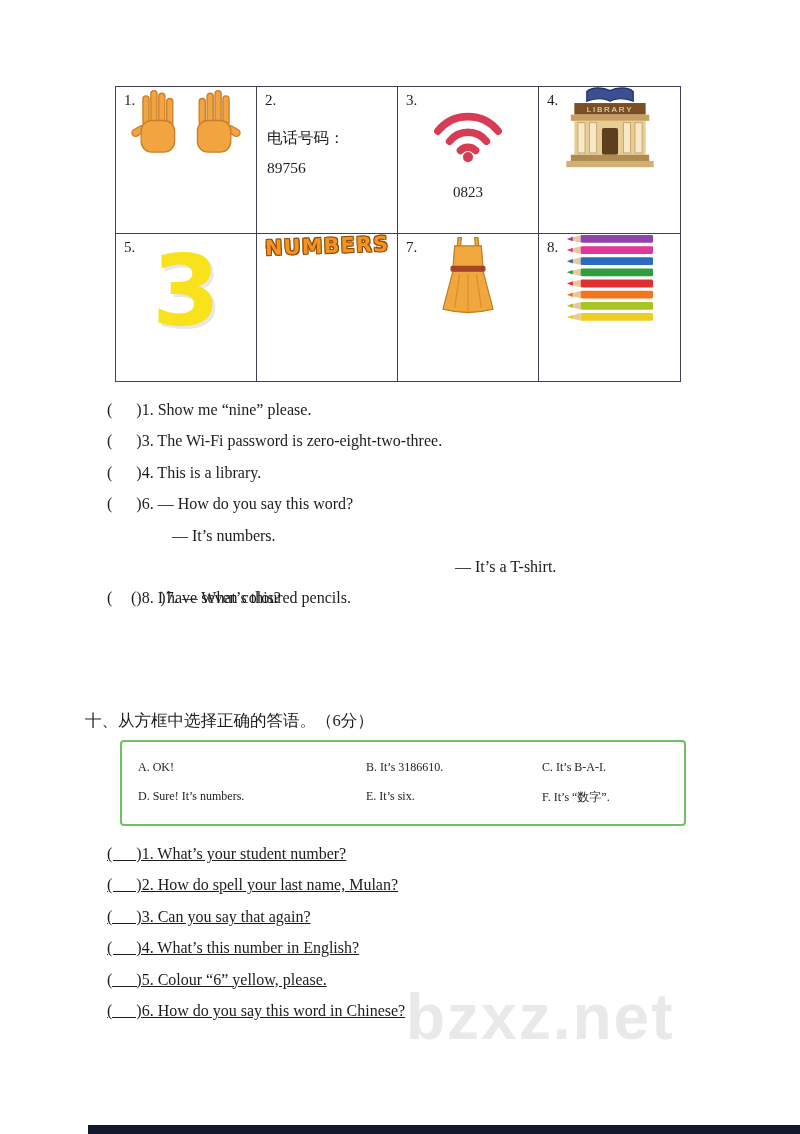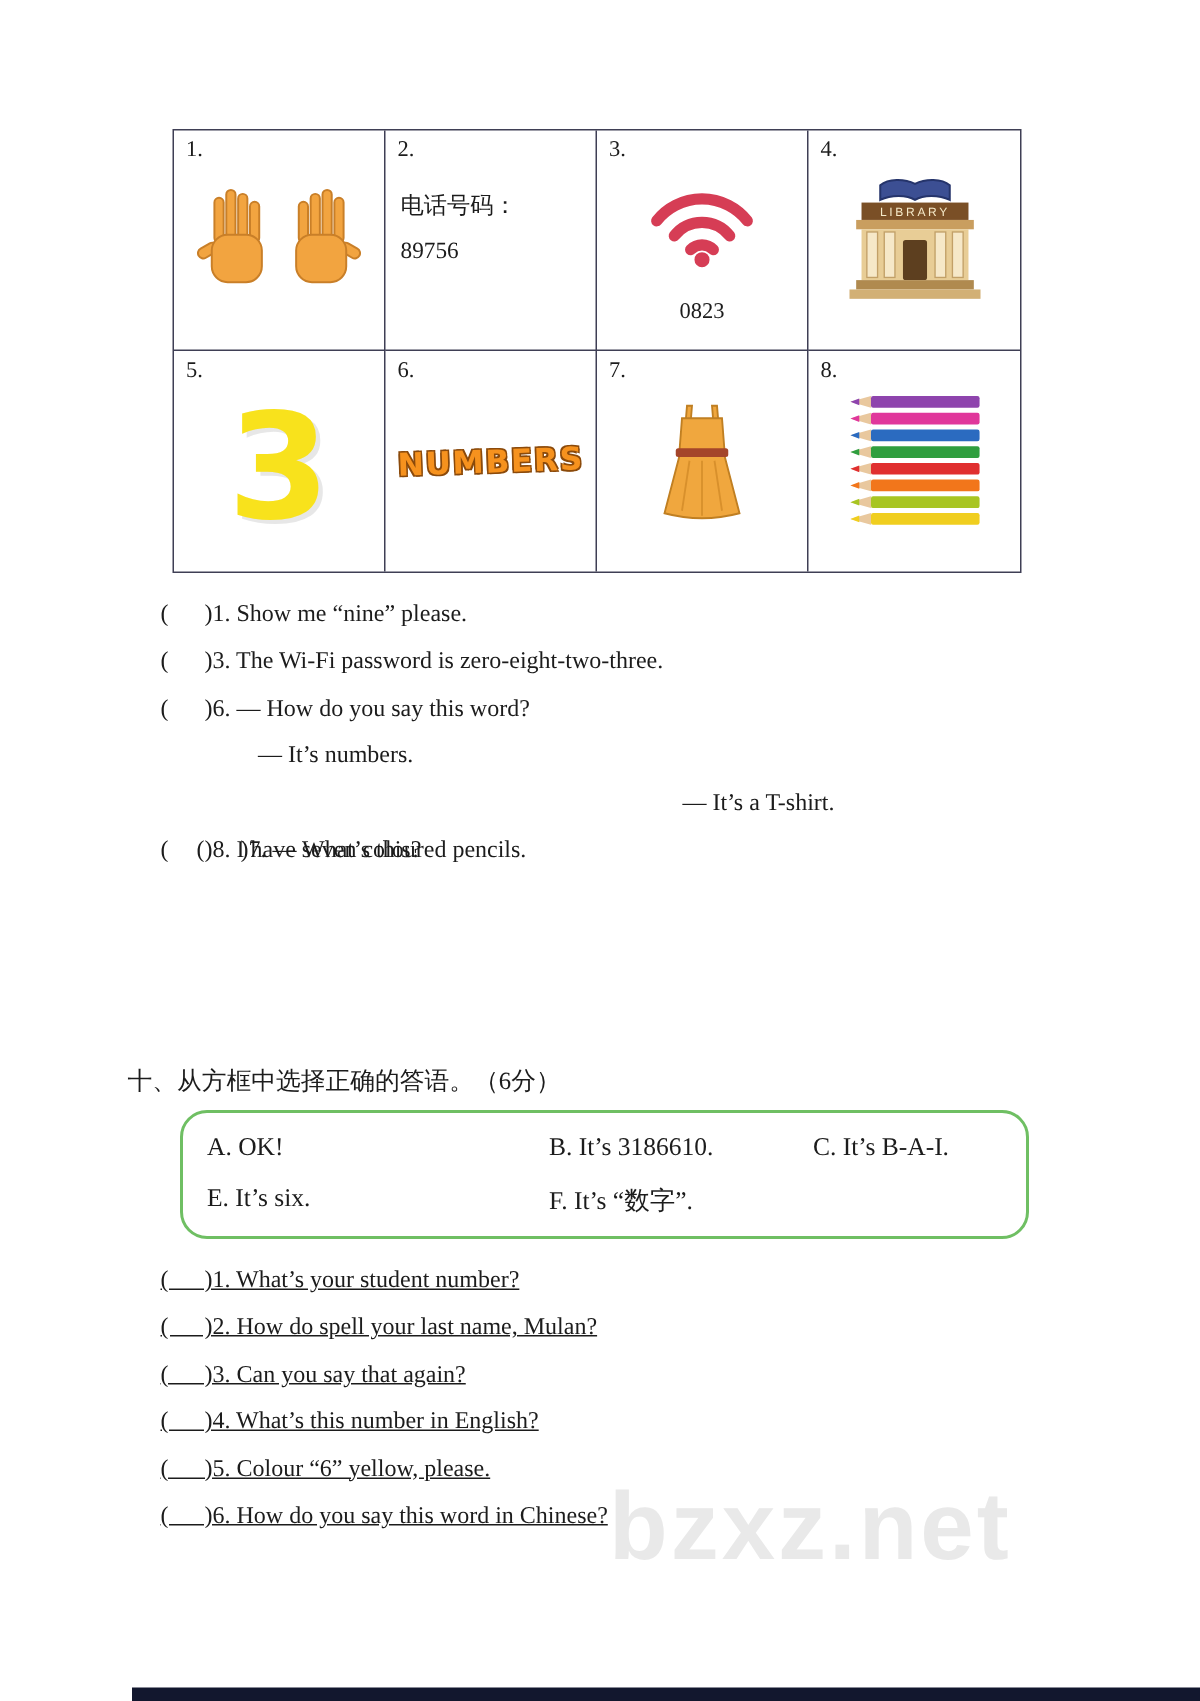--- a/index.html
+++ b/index.html
@@ -14,21 +14,21 @@
   
   .pic-table {
     position:absolute; left:115px; top:86px; width:566px; height:296px;
     display:grid; grid-template-columns:repeat(4,1fr); grid-template-rows:1fr 1fr;
     border:1px solid #3f3f55; background:#fff;
   }
   .cell { position:relative; border-right:1px solid #3f3f55; border-bottom:1px solid #3f3f55; }
   .cell:nth-child(4n) { border-right:none; }
   .cell:nth-child(n+5) { border-bottom:none; }
   .cell-no { position:absolute; top:5px; left:8px; font-size:15px; color:#1c1c1c; }
-  .cell-art { position:absolute; inset:0; display:flex; flex-direction:column; align-items:center; justify-content:center; }
+  .cell-art { position:absolute; inset:0; display:flex; flex-direction:column; align-items:center; }
   .phone-block { position:absolute; left:10px; top:36px; font-size:15.5px; line-height:30px; }
   .wifi-caption { font-size:15px; margin-top:21px; }
   .big-three {
     font-family:"DejaVu Sans","Liberation Sans",sans-serif; font-weight:bold;
     font-size:98px; line-height:1; color:#F8E21C; margin-top:8px;
     text-shadow:3px 3px 0 rgba(120,120,120,0.18);
   }
   .numbers-art {
     font-family:"DejaVu Sans","Liberation Sans",sans-serif; font-weight:bold;
     font-size:21px; letter-spacing:1px; color:#F6921E; transform:rotate(-2deg);
@@ -41,24 +41,24 @@
   .qlist-b { top:838px;text-decoration:underline; }
   .qline { position:relative; line-height:31.4px; height:31.4px; white-space:pre; }
   .qline.indent2 { padding-left:65px; }
   .inline-answer { position:absolute; left:348px; top:0; }
 
   .section-title { position:absolute; left:85px; top:710px; font-size:16.5px; z-index:2; }
 
   
   .answer-box {
     position:absolute; left:120px; top:740px; width:566px; height:86px;
-    border:2px solid #6FBF63; border-radius:18px; background:#fff; z-index:2;
+    border:2px solid #6FBF63; border-radius:4px; background:#fff; z-index:2;
     display:grid; grid-template-columns:228px 176px 1fr;
     align-content:center; row-gap:14px; padding:6px 0 6px 16px;
-    font-size:17px;
+    font-size:12px;
   }
 
   
   .watermark {
     position:absolute; left:406px; top:980px; z-index:1;
     font-family:"Liberation Sans","DejaVu Sans",sans-serif; font-weight:bold;
     font-size:64px; letter-spacing:2px; color:#e9e9e9; user-select:none;
   }
   .bottom-bar { position:absolute; left:88px; right:0; bottom:0; height:9px; background:#12172e; }
 </style>
@@ -198,35 +198,37 @@
             <rect x="20" y="80.8" width="74" height="8" rx="1.5" fill="#F0CE1F"></rect>
           </svg>
       </div>
     </div>
 
   </div>
 
   <div class="qlist qlist-a">
     <div class="qline">(&nbsp;&nbsp;&nbsp;&nbsp;&nbsp;&nbsp;)1. Show me “nine” please.</div>
     <div class="qline">(&nbsp;&nbsp;&nbsp;&nbsp;&nbsp;&nbsp;)3. The Wi-Fi password is zero-eight-two-three.</div>
+    <div class="qline">(&nbsp;&nbsp;&nbsp;&nbsp;&nbsp;&nbsp;)4. This is a library.</div>
     <div class="qline">(&nbsp;&nbsp;&nbsp;&nbsp;&nbsp;&nbsp;)6. — How do you say this word?</div>
     <div class="qline indent2">— It’s numbers.</div>
     <div class="qline">
       <span>(&nbsp;&nbsp;&nbsp;&nbsp;&nbsp;&nbsp;)7. — What’s this?</span>
       <span class="inline-answer">— It’s a T-shirt.</span>
     </div>
     <div class="qline">(&nbsp;&nbsp;&nbsp;&nbsp;&nbsp;&nbsp;)8. I have seven coloured pencils.</div>
   </div>
 
   <div class="section-title">十、从方框中选择正确的答语。（6分）</div>
 
   <div class="answer-box">
     <div>A. OK!</div>
     <div>B. It’s 3186610.</div>
     <div>C. It’s B-A-I.</div>
+    <div>D. Sure! It’s numbers.</div>
     <div>E. It’s six.</div>
     <div>F. It’s “数字”.</div>
   </div>
 
   <div class="qlist qlist-b">
     <div class="qline">(&nbsp;&nbsp;&nbsp;&nbsp;&nbsp;&nbsp;)1. What’s your student number?</div>
     <div class="qline">(&nbsp;&nbsp;&nbsp;&nbsp;&nbsp;&nbsp;)2. How do spell your last name, Mulan?</div>
     <div class="qline">(&nbsp;&nbsp;&nbsp;&nbsp;&nbsp;&nbsp;)3. Can you say that again?</div>
     <div class="qline">(&nbsp;&nbsp;&nbsp;&nbsp;&nbsp;&nbsp;)4. What’s this number in English?</div>
     <div class="qline">(&nbsp;&nbsp;&nbsp;&nbsp;&nbsp;&nbsp;)5. Colour “6” yellow, please.</div>

